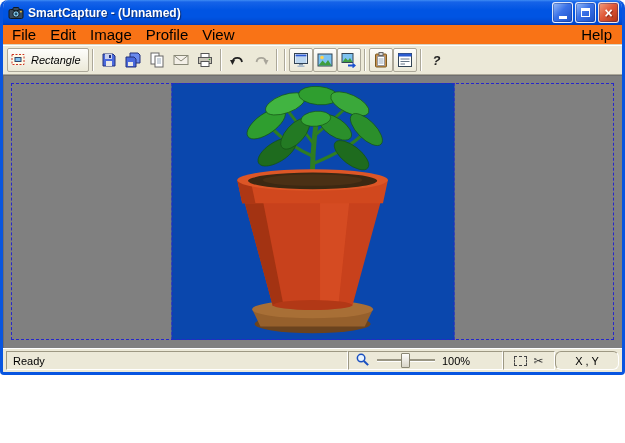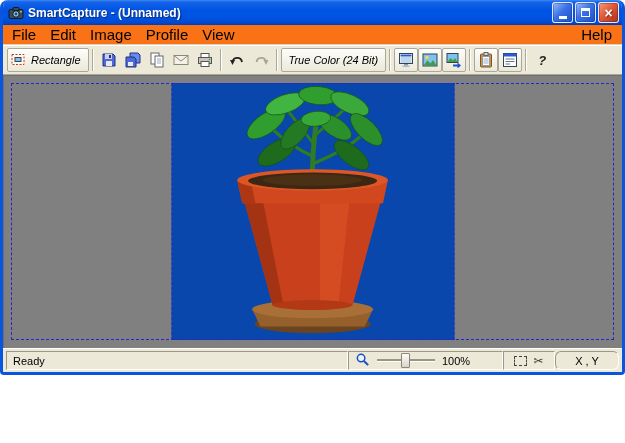--- a/index.html
+++ b/index.html
@@ -187,23 +187,20 @@
       <span>
         <svg viewBox="0 0 16 16" width="16" height="16">
           <path d="M3.5 10 A4.8 4.8 0 0 1 13 10" fill="none" stroke="#a8a59a" stroke-width="1.8"></path>
           <path d="M10.5 8 L15.5 8 L13 13 Z" fill="#a8a59a"></path>
         </svg>
       </span>
     </span>
 
     <span class="tb-sep"></span>
 
-    <span class="tb-btn bordered">
-      <span class="tb-label">True Color (24 Bit)</span>
-    </span>
 
     <span class="tb-sep"></span>
 
     <span class="tb-btn bordered">
       <span>
         <svg viewBox="0 0 16 16" width="16" height="16">
           <rect x="1.5" y="1.5" width="13" height="10" fill="#fff" stroke="#334455"></rect>
           <rect x="2.5" y="2.5" width="11" height="2" fill="#2a5bd0"></rect>
           <rect x="2.5" y="5" width="11" height="6" fill="#bcd6ee"></rect>
           <rect x="6" y="12" width="4" height="1.5" fill="#8899aa"></rect>

